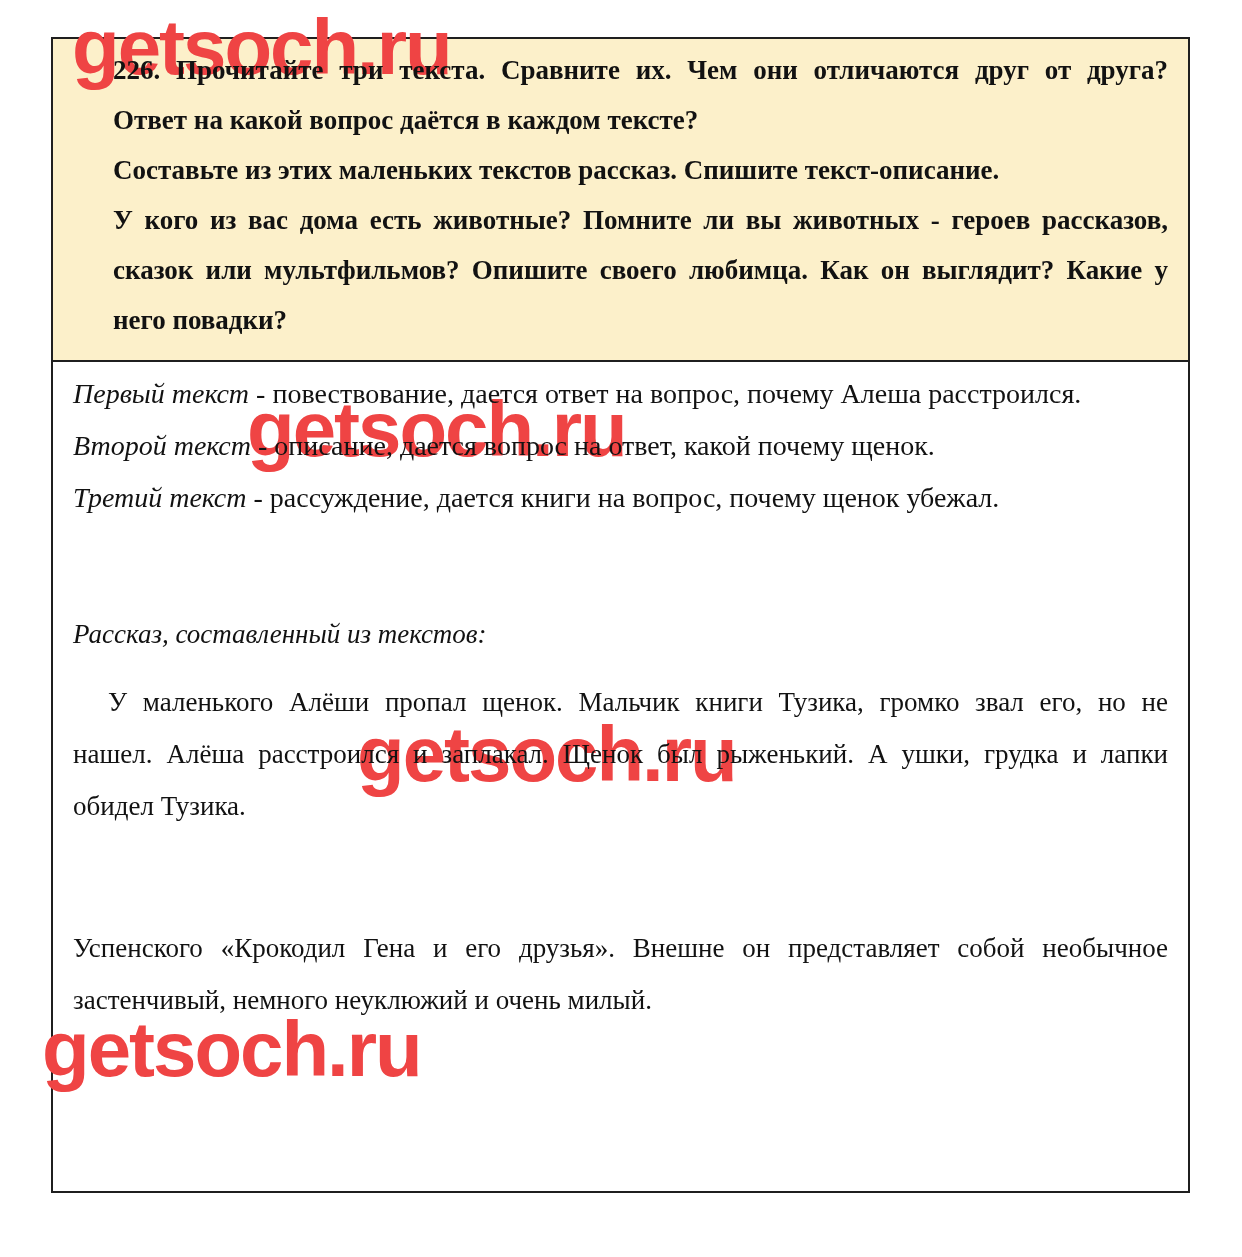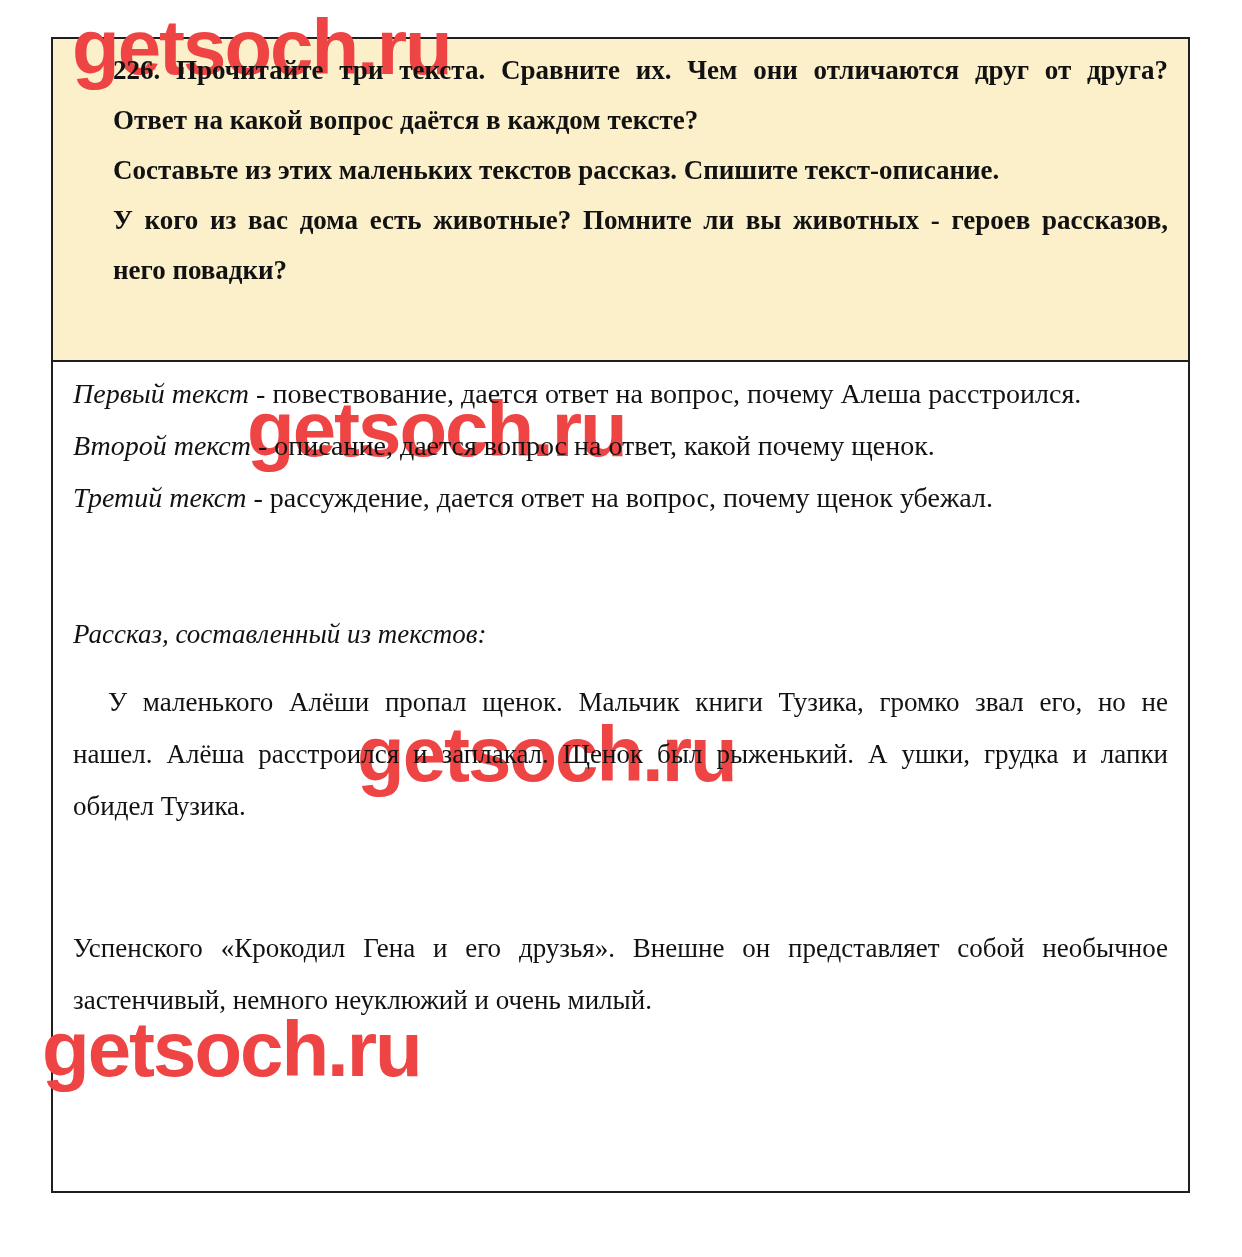--- a/index.html
+++ b/index.html
@@ -64,28 +64,29 @@
 <div class="wm wm3">getsoch.ru</div>
 <div class="wm wm4">getsoch.ru</div>
 
 <div class="doc">
 
   <div class="task">
     <div class="tline just">226. Прочитайте три текста. Сравните их. Чем  они отличаются друг от друга?</div>
     <div class="tline">Ответ на какой вопрос даётся в каждом тексте?</div>
     <div class="tline">Составьте из этих маленьких текстов рассказ. Спишите текст-описание.</div>
     <div class="tline just">У кого из вас дома есть животные? Помните ли вы животных - героев рассказов,</div>
+    <div class="tline just">сказок или мультфильмов? Опишите своего любимца. Как он выглядит? Какие у</div>
     <div class="tline">него повадки?</div>
   </div>
 
   <div class="answer">
 
     <div class="def"><span class="it">Первый текст</span><span> - повествование, дается ответ на вопрос, почему Алеша расстроился.</span></div>
     <div class="def"><span class="it">Второй текст</span><span> - описание, дается вопрос на ответ, какой почему щенок.</span></div>
-    <div class="def"><span class="it">Третий текст</span><span> - рассуждение, дается ответ на вопрос, почему щенок убежал.</span></div>
+    <div class="def"><span class="it">Третий текст</span><span> - рассуждение, дается книги на вопрос, почему щенок убежал.</span></div>
 
     <div class="story-head">Рассказ, составленный из текстов:</div>
 
     <div class="para">
       <div class="pline just indent">У маленького Алёши пропал щенок. Мальчик книги Тузика, громко звал его, но не</div>
       <div class="pline just">нашел. Алёша расстроился и заплакал. Щенок был рыженький. А ушки, грудка и лапки</div>
       <div class="pline">обидел Тузика.</div>
     </div>
 
     <div class="para para2">

